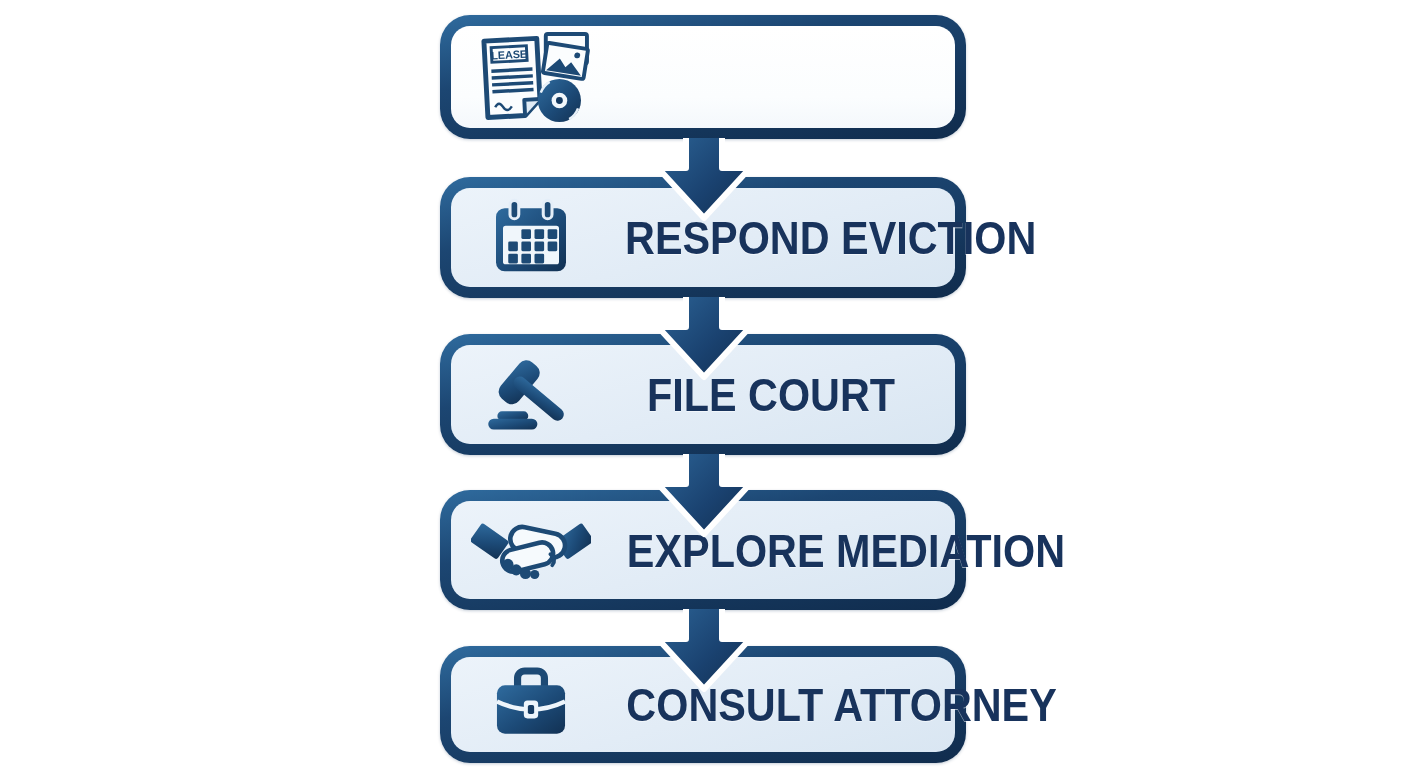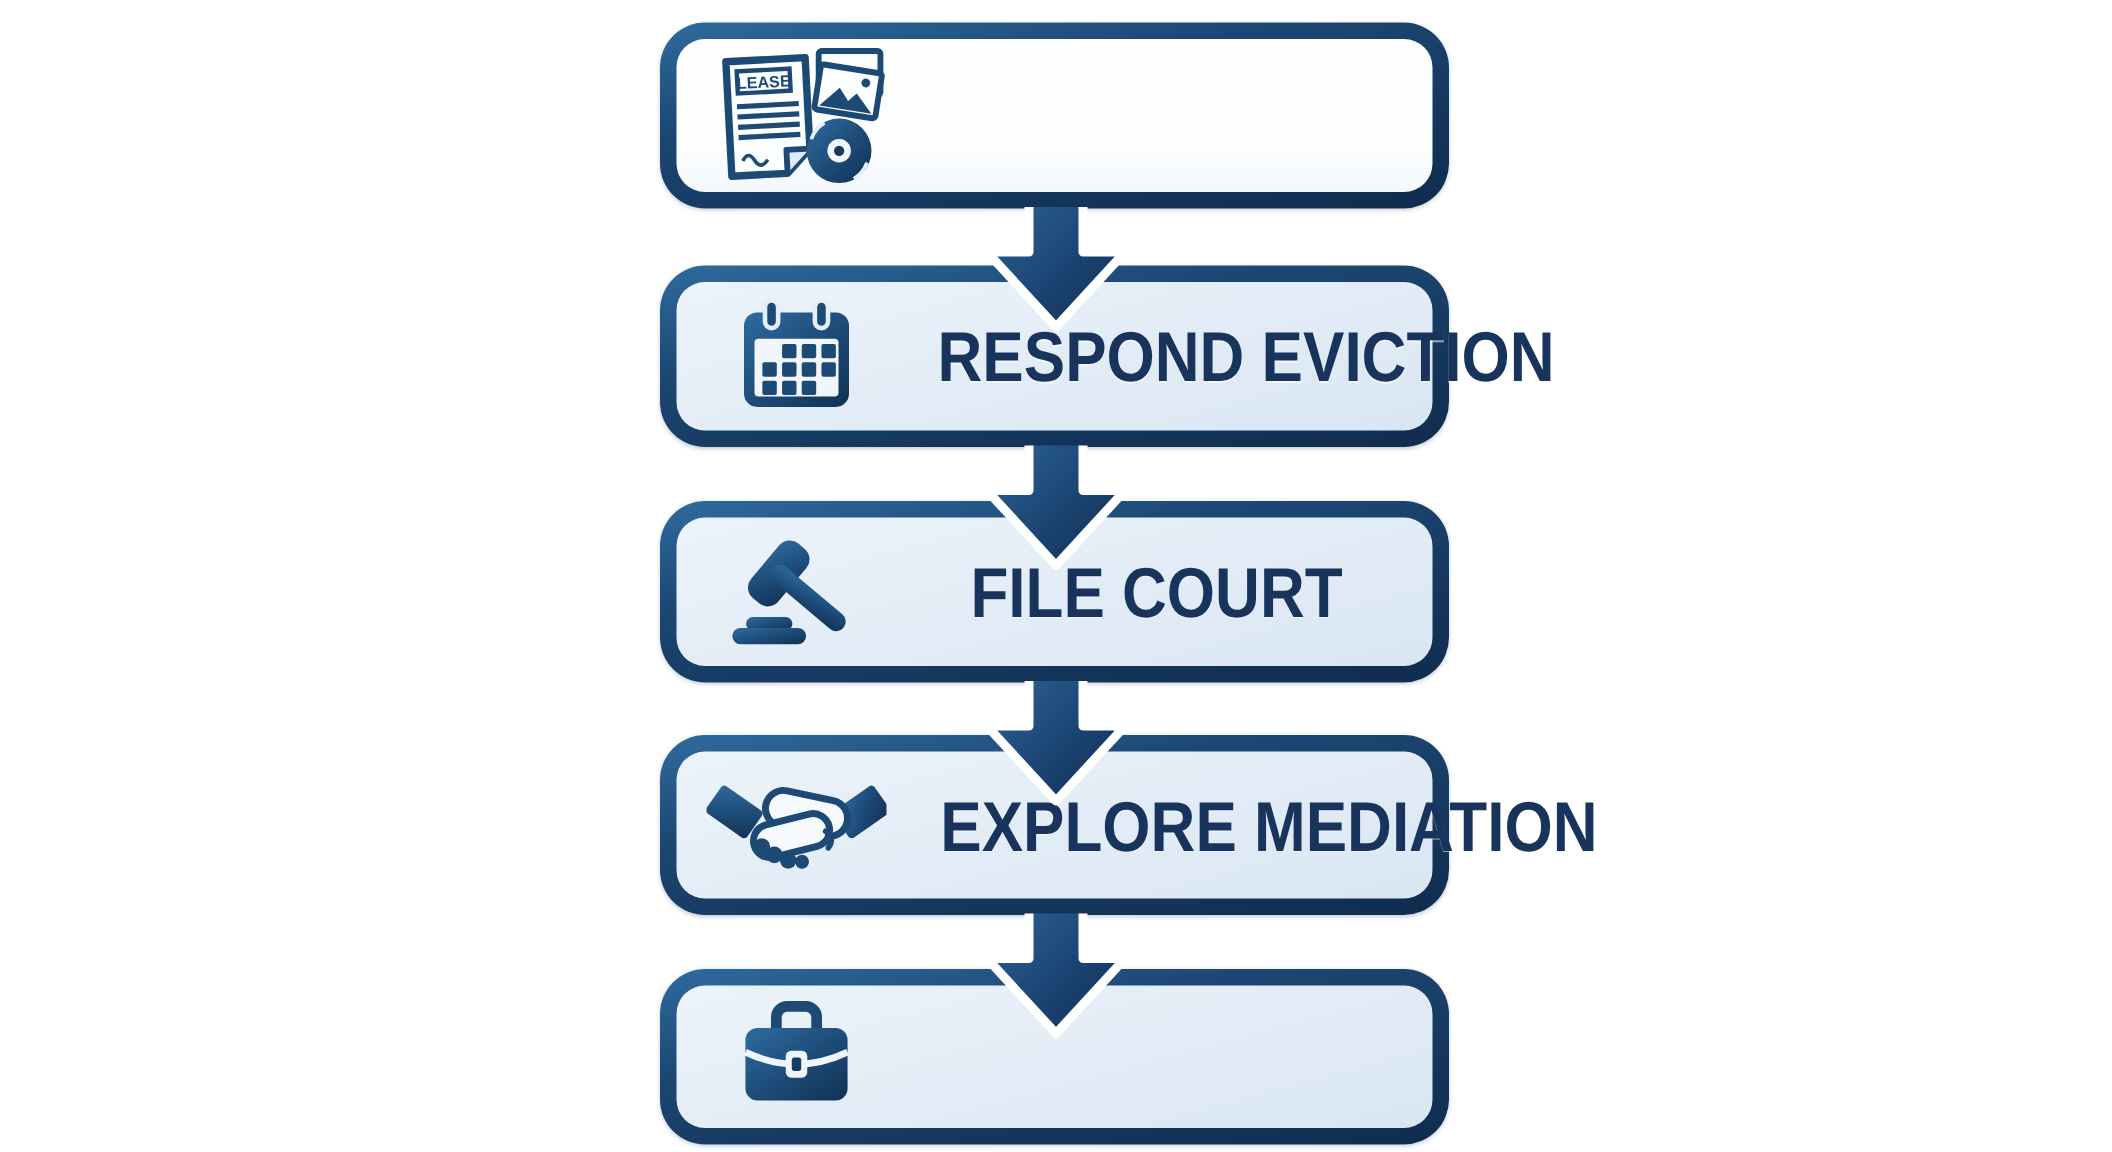--- a/index.html
+++ b/index.html
@@ -169,20 +169,23 @@
     <div class="box-inner inner-blue">
       <div class="icon-wrap">
         <svg width="86" height="86" viewBox="0 0 96 96">
           <rect x="33" y="10" width="30" height="24" rx="8" fill="none" stroke="#1d4a75" stroke-width="8"></rect>
           <rect x="10" y="26" width="76" height="54" rx="9" fill="url(#gNavy)"></rect>
           <path d="M10 44 Q48 62 86 44" fill="none" stroke="#eef5fb" stroke-width="5"></path>
           <rect x="40" y="43" width="16" height="20" rx="4" fill="#eef5fb"></rect>
           <rect x="44.5" y="48" width="7" height="10" rx="2" fill="#173c63"></rect>
         </svg>
       </div>
+      <div class="label-wrap">
+        <div class="label">CONSULT ATTORNEY</div>
+      </div>
     </div>
   </div>
 
   <svg class="flow-arrow a1" viewBox="0 0 120 88">
     <path d="M42 -12 L42 30 L14 30 L60 80 L106 30 L78 30 L78 -12 Z" fill="url(#gArrow)" stroke="#ffffff" stroke-width="6" stroke-linejoin="round"></path>
   </svg>
   <svg class="flow-arrow a2" viewBox="0 0 120 88">
     <path d="M42 -12 L42 30 L14 30 L60 80 L106 30 L78 30 L78 -12 Z" fill="url(#gArrow)" stroke="#ffffff" stroke-width="6" stroke-linejoin="round"></path>
   </svg>
   <svg class="flow-arrow a3" viewBox="0 0 120 88">

